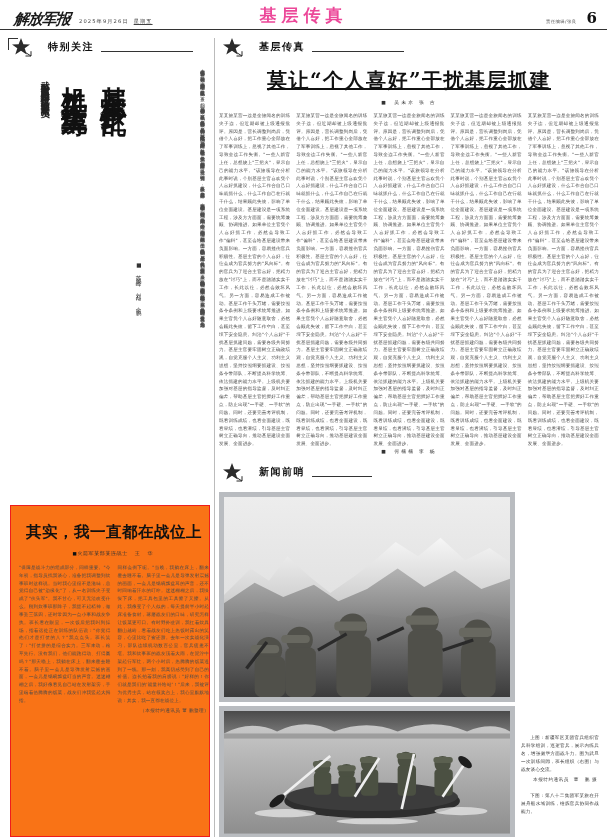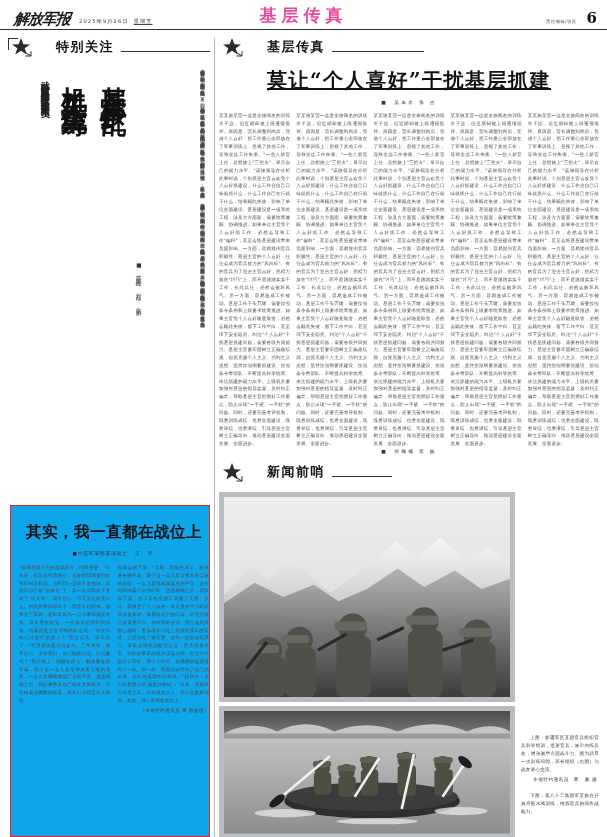--- a/index.html
+++ b/index.html
@@ -64,22 +64,22 @@
     position:absolute; left:0; top:2px; width: 10px; height: 12px;
     border-left: 1px solid #333; border-top: 1px solid #333;
   }
   .star-badge {
     position: relative; width: 26px; height: 20px; flex: 0 0 26px;
     margin-left: 2px;
   }
   .star-badge svg { position:absolute; left:0; top:1px; }
   .sec-title {
     font-family: "DejaVu Serif", "Liberation Serif", serif;
-    font-size: 13px; font-weight: 700; letter-spacing: 1.5px; color: #111;
-    margin-left: 20px; white-space: nowrap;
+    font-size: 10px; font-weight: 700; letter-spacing: 1.5px; color: #111;
+    margin-left: 12px; white-space: nowrap;
   }
   .sec-rule { flex: 1 1 auto; height: 1px; background: #333; margin-left: 7px; margin-top: 9px; }
   .sec-rule.short { max-width: 92px; }
 
   
   .vert-block {
     position: relative; height: 430px; width: 202px;
     display: flex; flex-direction: row-reverse; justify-content: flex-start;
     padding-top: 4px;
   }
@@ -111,21 +111,21 @@
   
   .cn-text {
     font-size: 4.55px; line-height: 1.72; color: #4a4a4a;
     text-align: justify; letter-spacing: .18px;
     font-family: "DejaVu Sans", "Liberation Sans", sans-serif;
   }
 
   
   .red-box {
     position: absolute; left: 2px; bottom: 0; width: 200px; height: 332px;
-    border: 1.6px solid #ee1c1c; background: #0ea5e9;
+    border: 1.6px solid #ee1c1c; background: #f97316;
     padding: 8px 0 4px 8px; overflow: hidden;
   }
   .rb-title {
     font-family: "DejaVu Serif", "Liberation Serif", serif;
     font-size: 15.5px; font-weight: 700; letter-spacing: .5px;
     color: #111; text-align: center; margin: 8px 0 7px 0; white-space: nowrap;
   }
   .rb-byline { font-size: 5px; color: #333; text-align: center; letter-spacing:.6px; margin-bottom: 8px; }
   .rb-byline .sq { color:#111; font-size:4.5px; }
   .rb-byline .nm { letter-spacing: 3px; margin-left:7px; }

